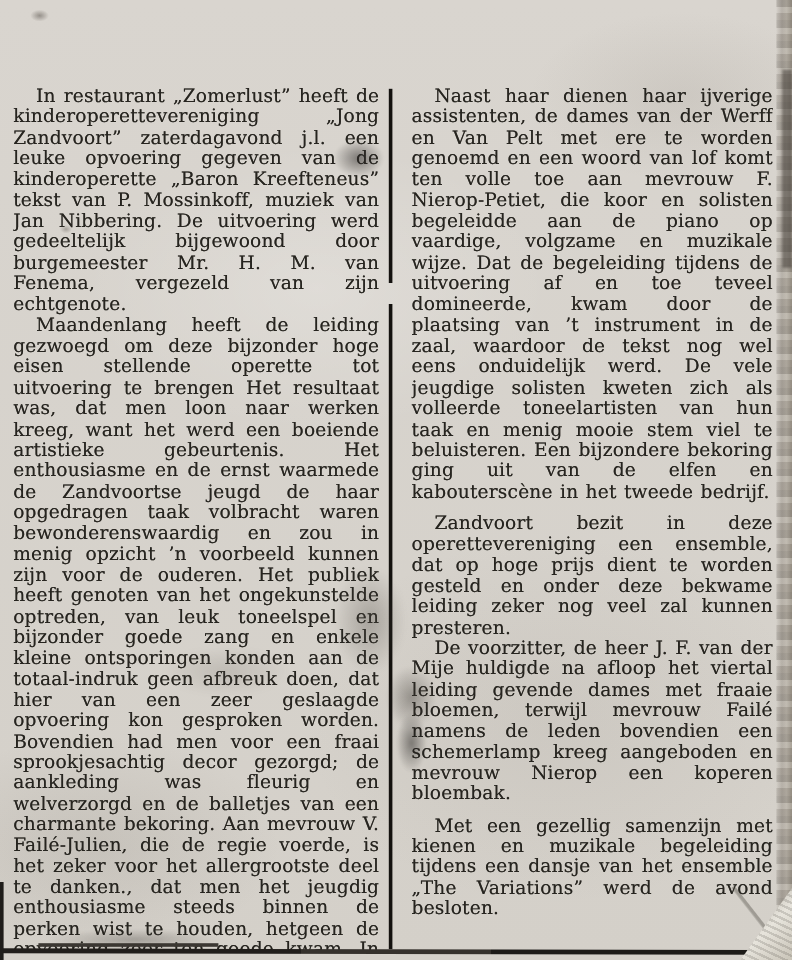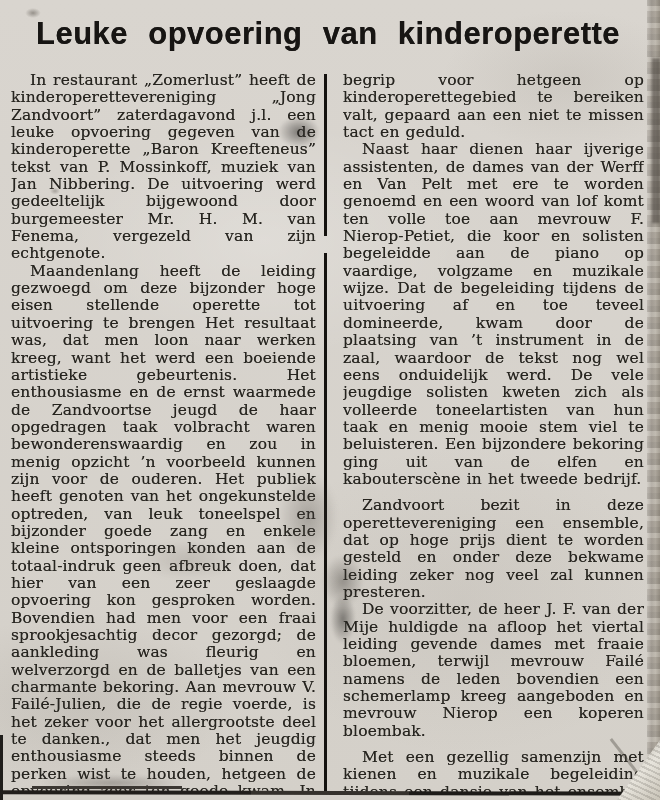--- a/index.html
+++ b/index.html
@@ -99,31 +99,29 @@
   .stain-g{left:22px;top:6px;width:22px;height:14px;
     background:radial-gradient(closest-side, rgba(95,89,82,.55), rgba(95,89,82,0) 70%);filter:blur(.5px);}
   .stain-h{left:48px;top:186px;width:14px;height:10px;
     background:radial-gradient(closest-side, rgba(95,89,82,.4), rgba(95,89,82,0) 70%);filter:blur(.5px);}
 </style>
 </head>
 <body>
 
 <div class="clipping">
 
-  <h1 class="headline">Leuke opvoering van kinderoperette</h1>
 
   <div class="col col-left">
     <p class="para indent">In restaurant „Zomerlust” heeft de kinderoperettevereniging „Jong Zandvoort” zaterdagavond j.l. een leuke opvoering gegeven van de kinderoperette „Baron Kreefteneus” tekst van P. Mossinkoff, muziek van Jan Nibbering. De uitvoering werd gedeeltelijk bijgewoond door burgemeester Mr. H. M. van Fenema, vergezeld van zijn echtgenote.</p>
     <p class="para indent">Maandenlang heeft de leiding gezwoegd om deze bijzonder hoge eisen stellende operette tot uitvoering te brengen Het resultaat was, dat men loon naar werken kreeg, want het werd een boeiende artistieke gebeurtenis. Het enthousiasme en de ernst waarmede de Zandvoortse jeugd de haar opgedragen taak volbracht waren bewonderenswaardig en zou in menig opzicht ’n voorbeeld kunnen zijn voor de ouderen. Het publiek heeft genoten van het ongekunstelde optreden, van leuk toneelspel en bijzonder goede zang en enkele kleine ontsporingen konden aan de totaal-indruk geen afbreuk doen, dat hier van een zeer geslaagde opvoering kon gesproken worden. Bovendien had men voor een fraai sprookjesachtig decor gezorgd; de aankleding was fleurig en welverzorgd en de balletjes van een charmante bekoring. Aan mevrouw V. Failé-Julien, die de regie voerde, is het zeker voor het allergrootste deel te danken., dat men het jeugdig enthousiasme steeds binnen de perken wist te houden, hetgeen de opvoering zeer ten goede kwam. In haar bezit de vereniging een welhaast onmisbare kracht met ’n groot</p>
   </div>
 
   <div class="divider"></div>
 
   <div class="col col-right">
-    <p class="para">begrip voor hetgeen op kinderoperettegebied te bereiken valt, gepaard aan een niet te missen tact en geduld.</p>
     <p class="para indent">Naast haar dienen haar ijverige assistenten, de dames van der Werff en Van Pelt met ere te worden genoemd en een woord van lof komt ten volle toe aan mevrouw F. Nierop-Petiet, die koor en solisten begeleidde aan de piano op vaardige, volgzame en muzikale wijze. Dat de begeleiding tijdens de uitvoering af en toe teveel domineerde, kwam door de plaatsing van ’t instrument in de zaal, waardoor de tekst nog wel eens onduidelijk werd. De vele jeugdige solisten kweten zich als volleerde toneelartisten van hun taak en menig mooie stem viel te beluisteren. Een bijzondere bekoring ging uit van de elfen en kabouterscène in het tweede bedrijf.</p>
     <p class="para indent gap">Zandvoort bezit in deze operettevereniging een ensemble, dat op hoge prijs dient te worden gesteld en onder deze bekwame leiding zeker nog veel zal kunnen presteren.</p>
     <p class="para indent">De voorzitter, de heer J. F. van der Mije huldigde na afloop het viertal leiding gevende dames met fraaie bloemen, terwijl mevrouw Failé namens de leden bovendien een schemerlamp kreeg aangeboden en mevrouw Nierop een koperen bloembak.</p>
     <p class="para indent gap">Met een gezellig samenzijn met kienen en muzikale begeleiding tijdens een dansje van het ensemble „The Variations” werd de avond besloten.</p>
   </div>
 
   <div class="bottom-rule"></div>
   <div class="bottom-rule-left"></div>
   <div class="left-edge-line"></div>
   <div class="torn-edge"></div>

